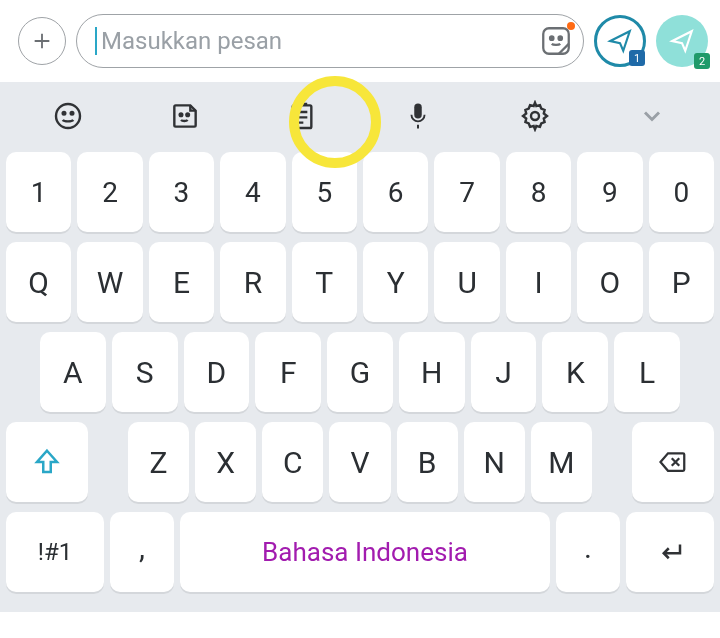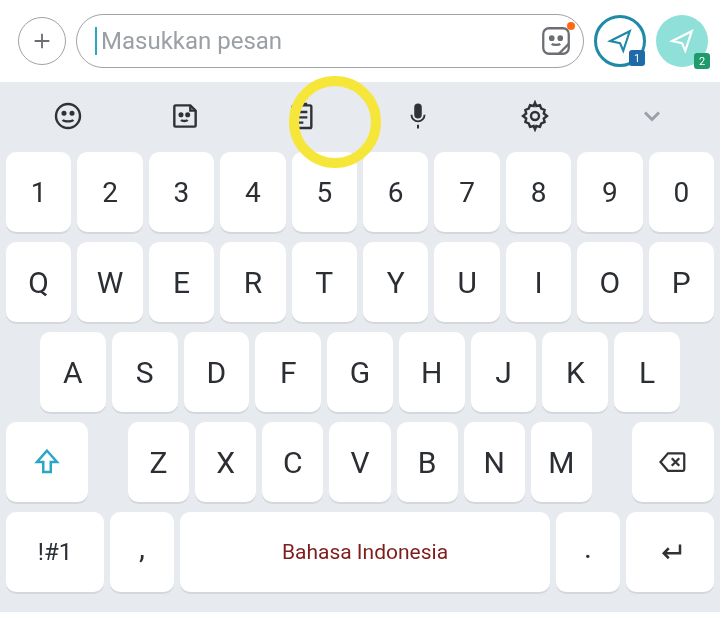--- a/index.html
+++ b/index.html
@@ -137,21 +137,21 @@
   .row.letters2 { padding: 0 34px; }
   .key.fn {
     background: #fff;
   }
   .key.shift { flex: 0 0 82px; }
   .key.bksp { flex: 0 0 82px; }
   .row3 { gap: 6px; }
   .row3 .gap-spacer { flex: 0 0 28px; }
   .key.sym { flex: 0 0 98px; font-size: 24px; }
   .key.comma { flex: 0 0 64px; font-size: 30px; padding-bottom: 10px;}
-  .key.space { flex: 1; font-size: 21px; color: #7f1d1d; }
+  .key.space { flex: 1; font-size: 26px; color: #a21caf; }
   .key.dot { flex: 0 0 64px; font-size: 30px; padding-bottom: 10px;}
   .key.enter { flex: 0 0 88px; }
 
   svg { display: block; }
 </style>
 </head>
 <body>
 
 <div class="top-bar">
   <div class="plus-btn">

